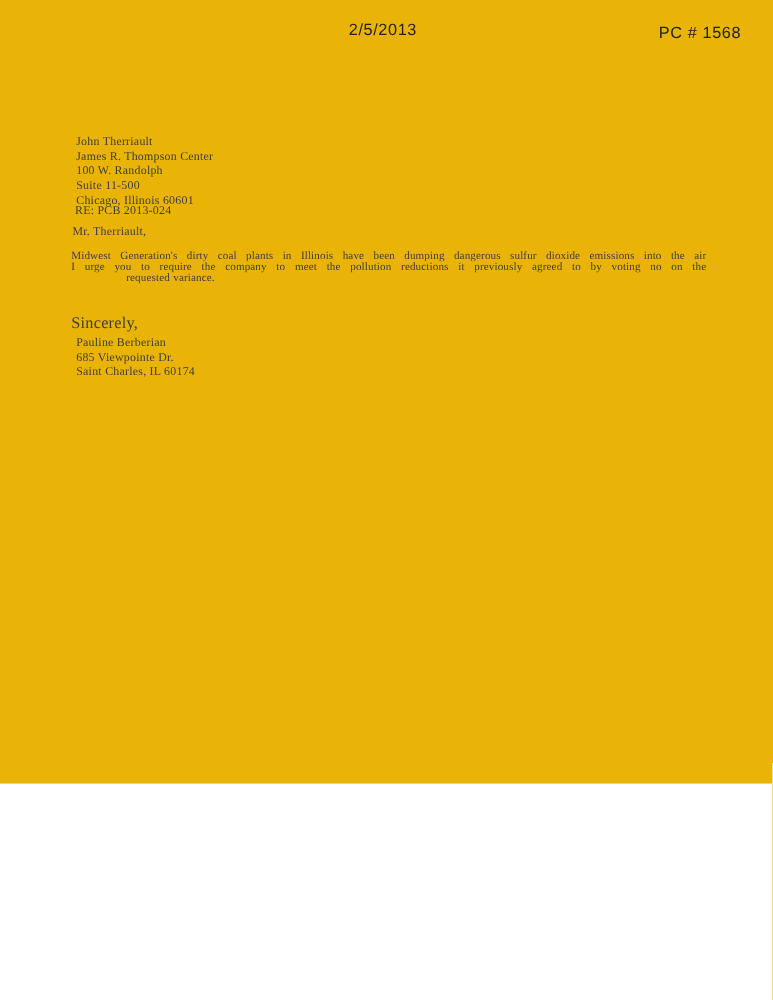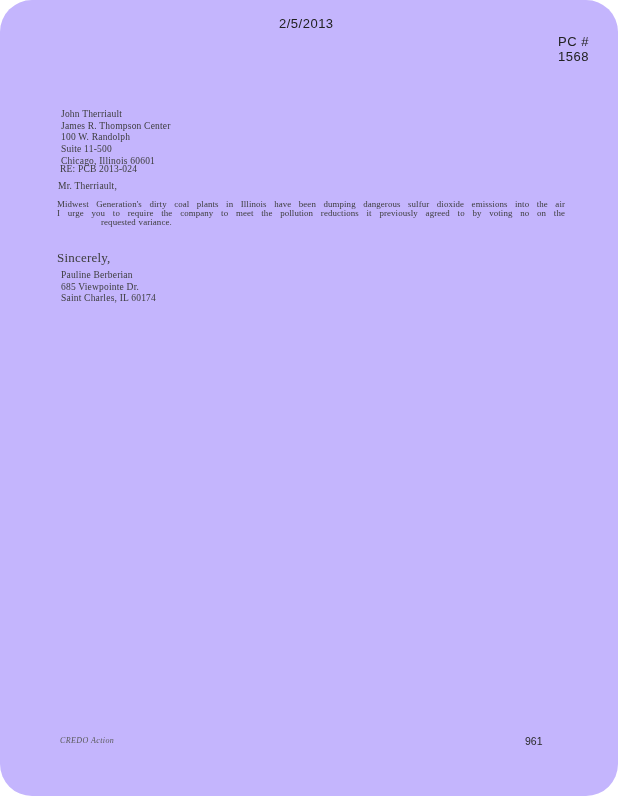--- a/index.html
+++ b/index.html
@@ -3,38 +3,37 @@
 <meta charset="utf-8">
 <style>
   html, body {
     margin: 0;
     padding: 0;
     background: #ffffff;
   }
   .page {
     position: relative;
     width: 618px;
-    height: 796px;
-    background: #c4b5fd;
+    height: 627px;
+    background: #eab308;
     overflow: hidden;
     font-family: "Liberation Serif", "DejaVu Serif", serif;
     color: #3d3d3d;
-    border-radius: 32px;
   }
   
   .stamp {
     position: absolute;
     font-family: "Liberation Sans", "DejaVu Sans", sans-serif;
     font-size: 13px;
     color: #222222;
     letter-spacing: 0.5px;
     filter: blur(0.2px);
   }
   .stamp-date { left: 279px; top: 16px; }
-  .stamp-pc   { left: 558px; top: 18px; margin-top: 16px; }
+  .stamp-pc   { left: 527px; top: 18px; }
 
   
   .scan {
     filter: blur(0.3px);
   }
   .addr-block {
     position: absolute;
     left: 61px;
     font-size: 9.5px;
     line-height: 11.7px;

